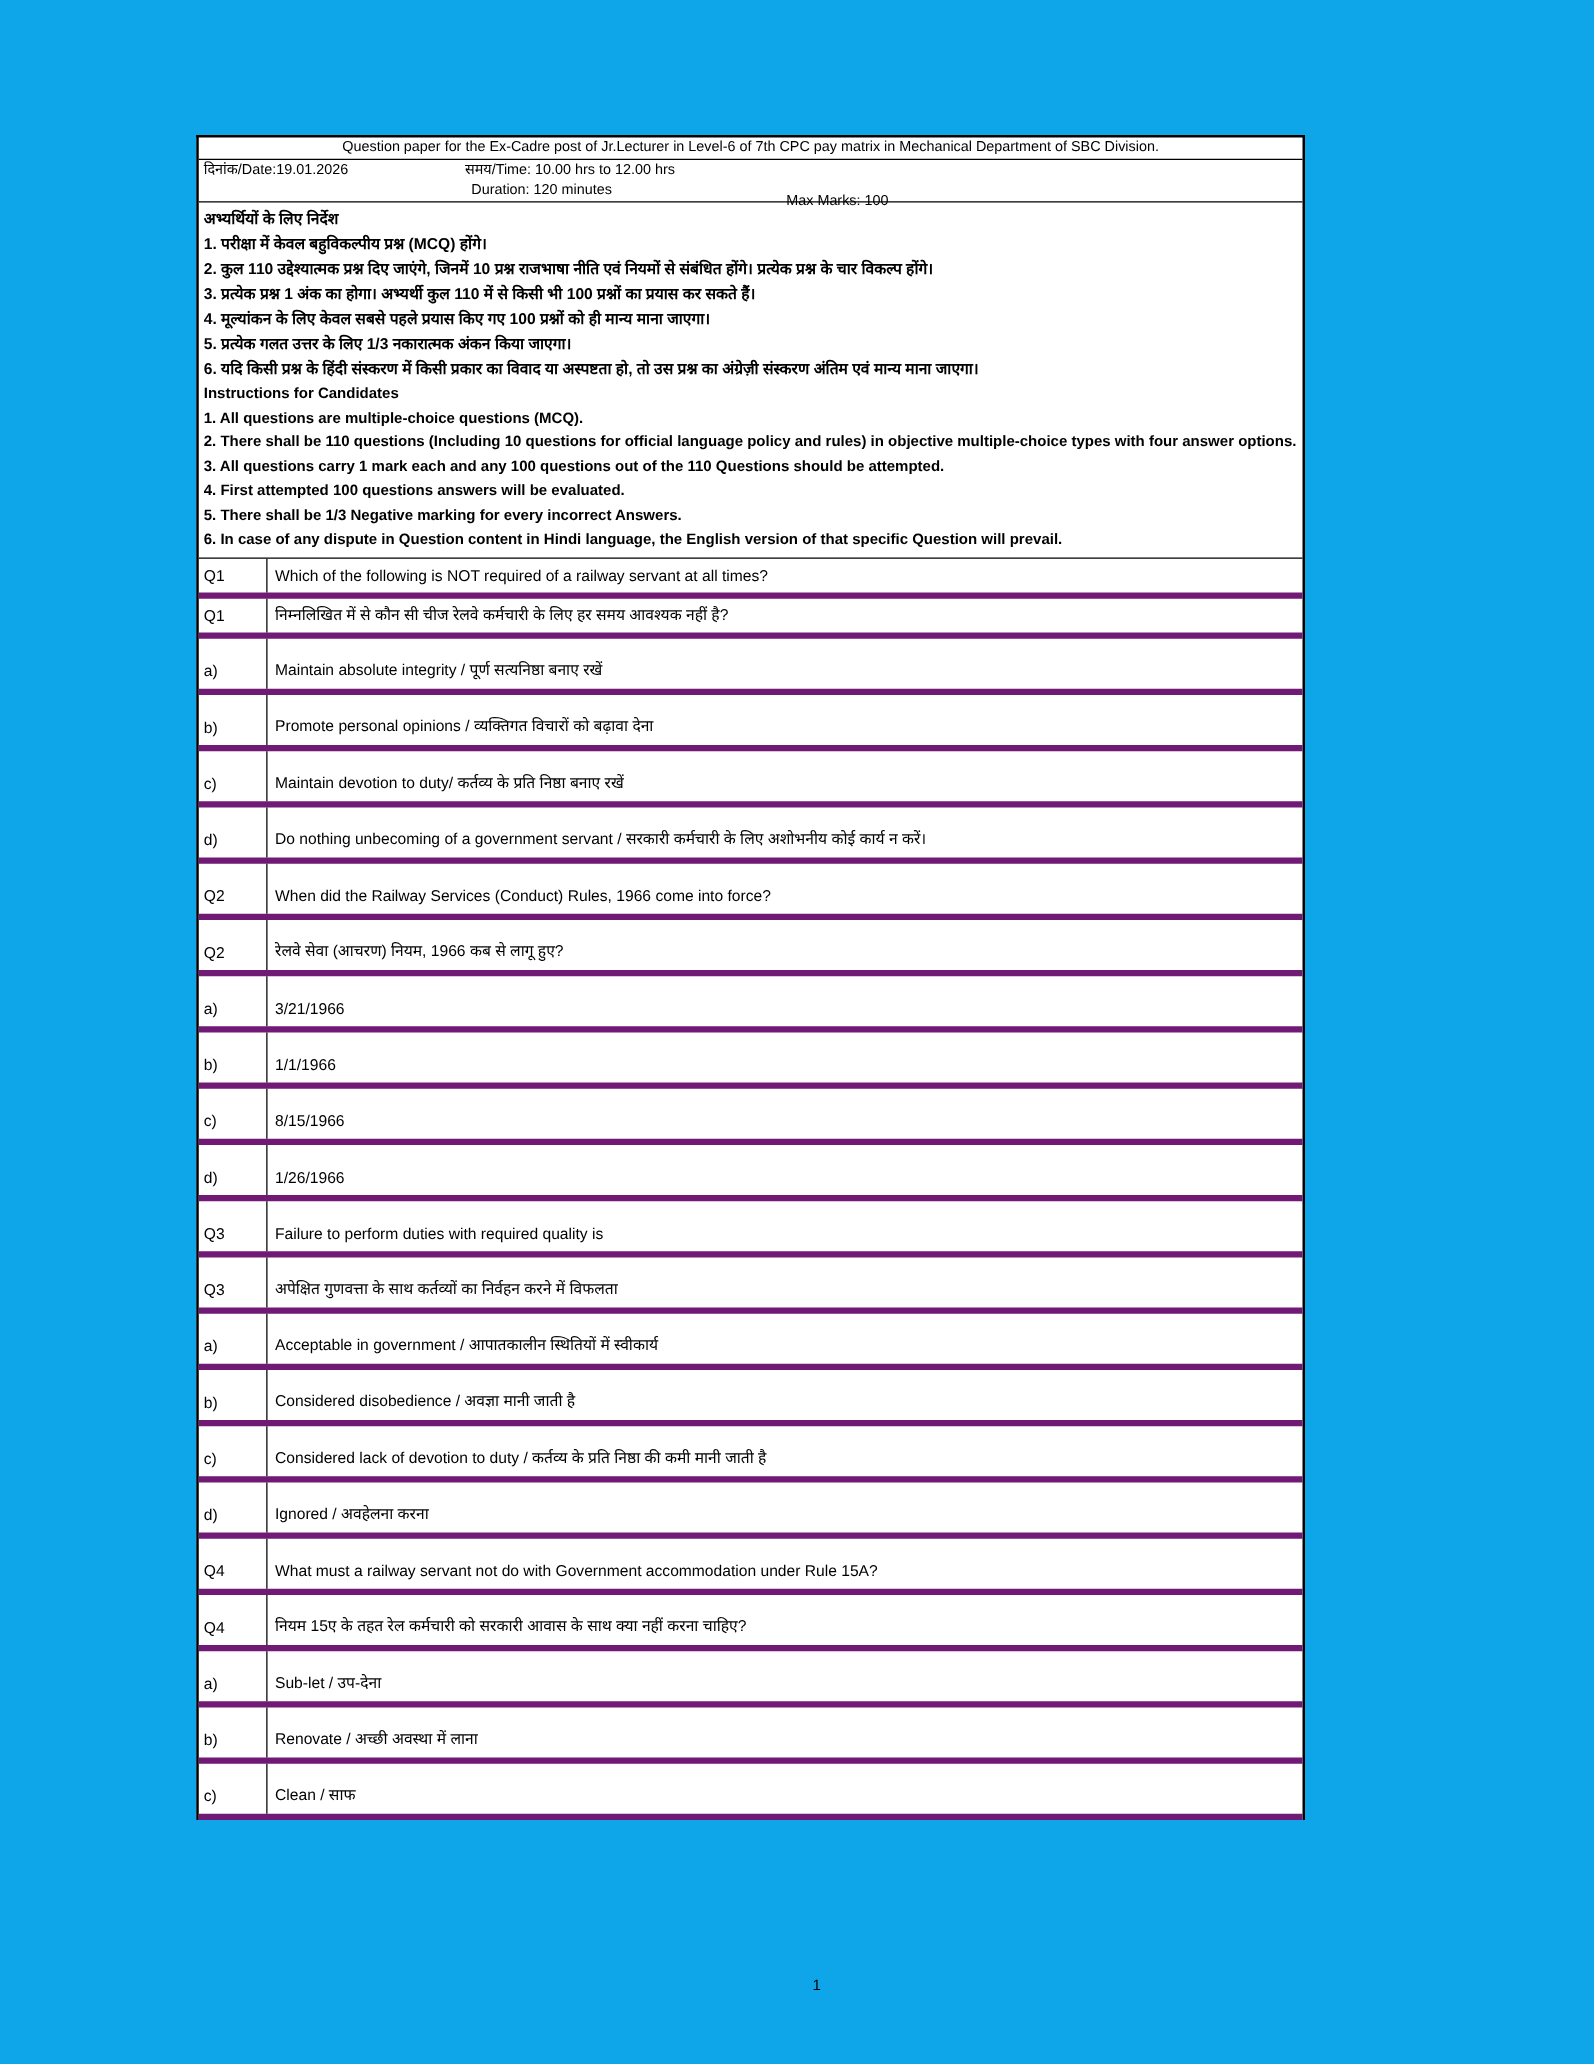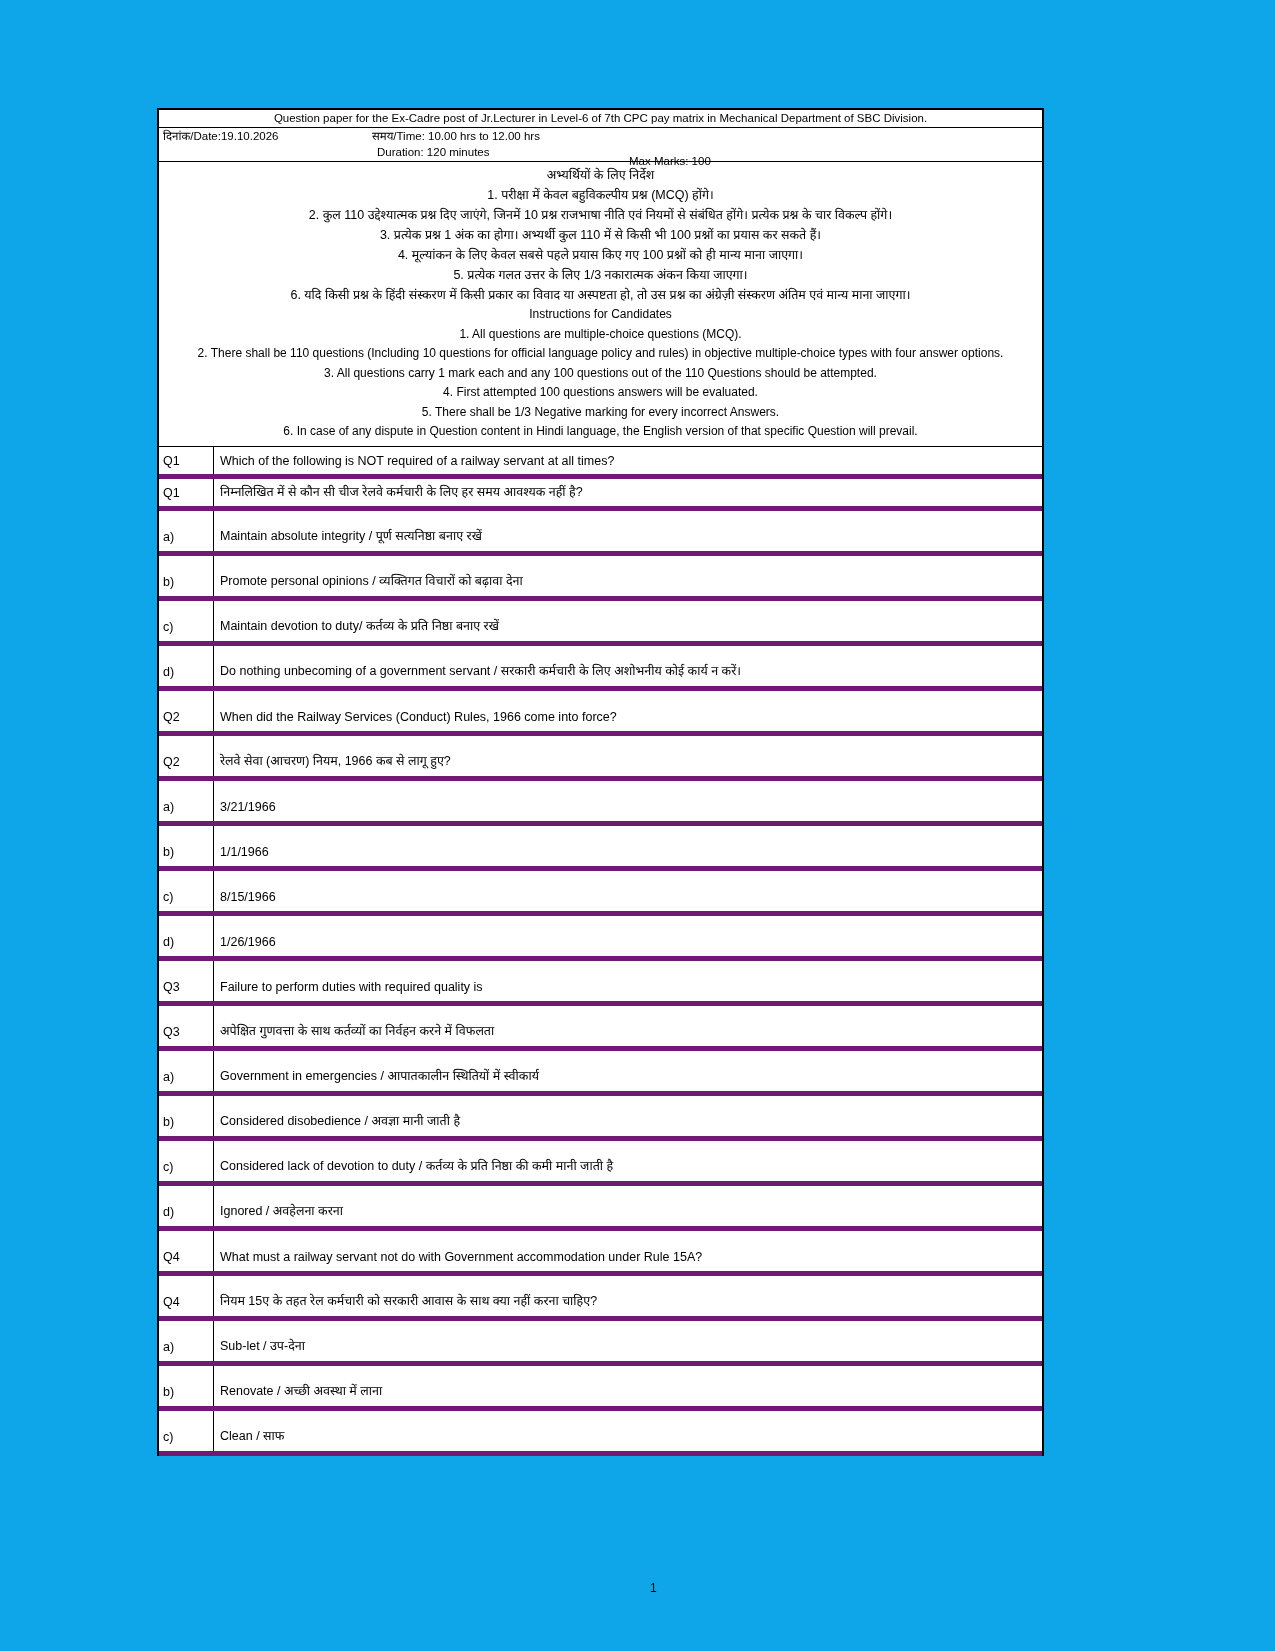--- a/index.html
+++ b/index.html
@@ -10,21 +10,21 @@
   .title-row{height:17px;line-height:17px;text-align:center;font-size:11.5px;
              border-bottom:1px solid #000;white-space:nowrap;overflow:hidden;}
   .meta-row{position:relative;height:17px;line-height:17px;font-size:11.5px;}
   .meta-date{position:absolute;left:4px;top:0;}
   .meta-time{position:absolute;left:213px;top:0;}
   .meta-marks{position:absolute;left:470px;top:0;margin-top:25px;}
   .duration-row{position:relative;height:16px;line-height:15px;font-size:11.5px;
                 border-bottom:1px solid #000;}
   .meta-duration{position:absolute;left:218px;top:0;}
   .instructions{border-bottom:1px solid #000;padding:3px 4px 4px 4px;}
-  .instr-line{font-weight:normal;text-align:center;}
+  .instr-line{font-weight:bold;}
   .hindi-line{font-size:12.5px;line-height:20px;}
   .english-line{font-size:12px;line-height:19.5px;}
   .qrow{display:flex;height:45px;border-bottom:5px solid #701a75;box-sizing:border-box;}
   .qrow.short{height:32px;}
   .qrow .cell-label{width:55px;box-sizing:border-box;border-right:1px solid #000;
        display:flex;align-items:flex-end;padding:0 2px 7px 4px;font-size:12.5px;}
   .qrow.short .cell-label{padding-bottom:6px;}
   .qrow .cell-text{flex:1;display:flex;align-items:flex-end;padding:0 4px 7px 6px;
        font-size:12.5px;white-space:nowrap;overflow:hidden;}
   .qrow.short .cell-text{padding-bottom:6px;}
@@ -32,21 +32,21 @@
 </style>
 </head>
 <body>
 
 <div class="page">
   <div class="doc">
 
     <div class="title-row">Question paper for the  Ex-Cadre post of Jr.Lecturer in Level-6 of 7th CPC pay matrix in Mechanical Department of SBC Division.</div>
 
     <div class="meta-row">
-      <span class="meta-date">दिनांक/Date:19.10.2026</span>
+      <span class="meta-date">दिनांक/Date:19.01.2026</span>
       <span class="meta-time">समय/Time: 10.00 hrs to 12.00 hrs</span>
       <span class="meta-marks">Max Marks: 100</span>
     </div>
 
     <div class="duration-row">
       <span class="meta-duration">Duration: 120 minutes</span>
     </div>
 
     <div class="instructions">
       <div class="instr-line hindi-line">अभ्यर्थियों के लिए निर्देश</div>
@@ -121,21 +121,21 @@
         <div class="qrow">
           <div class="cell-label">Q3</div>
           <div class="cell-text">Failure to perform duties with required quality is</div>
         </div>
         <div class="qrow">
           <div class="cell-label">Q3</div>
           <div class="cell-text">अपेक्षित गुणवत्ता के साथ कर्तव्यों का निर्वहन करने में विफलता</div>
         </div>
         <div class="qrow">
           <div class="cell-label">a)</div>
-          <div class="cell-text">Government in emergencies / आपातकालीन स्थितियों में स्वीकार्य</div>
+          <div class="cell-text">Acceptable in government / आपातकालीन स्थितियों में स्वीकार्य</div>
         </div>
         <div class="qrow">
           <div class="cell-label">b)</div>
           <div class="cell-text">Considered disobedience / अवज्ञा मानी जाती है</div>
         </div>
         <div class="qrow">
           <div class="cell-label">c)</div>
           <div class="cell-text">Considered lack of devotion to duty / कर्तव्य के प्रति निष्ठा की कमी मानी जाती है</div>
         </div>
         <div class="qrow">

